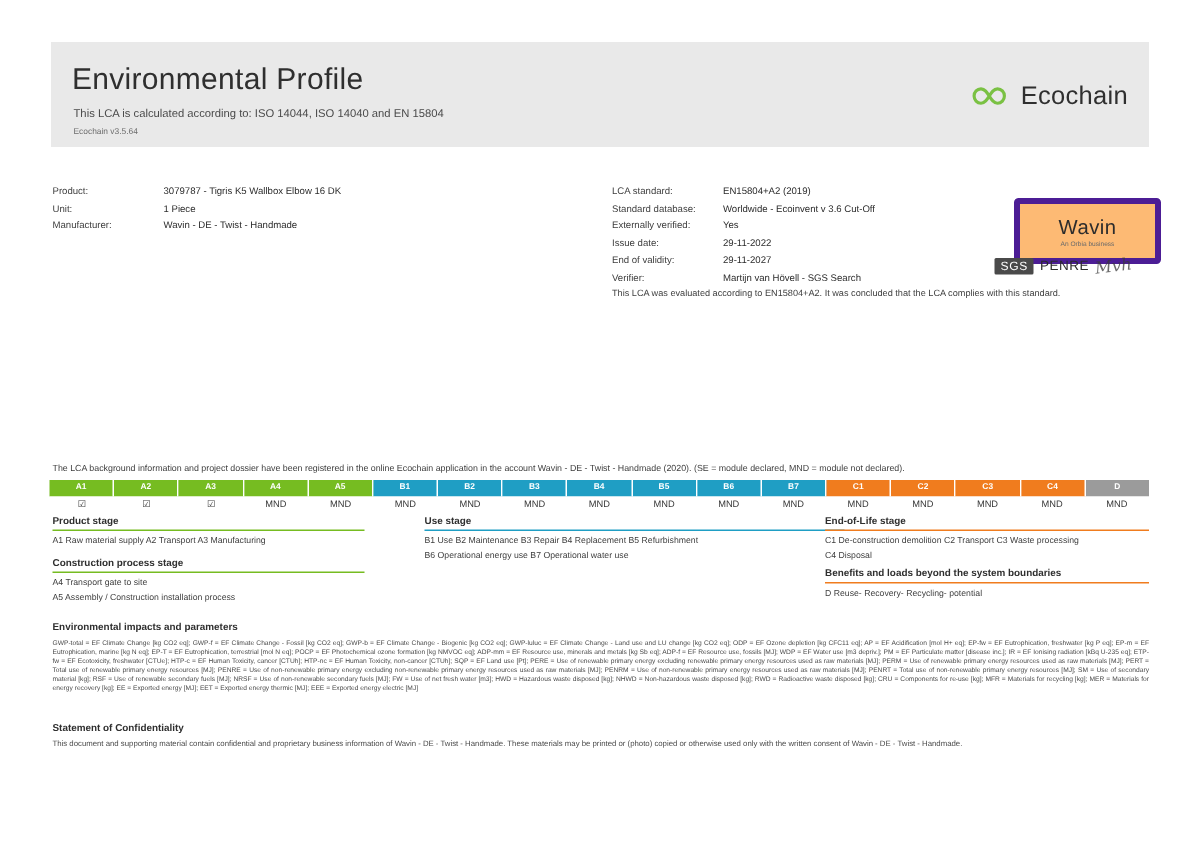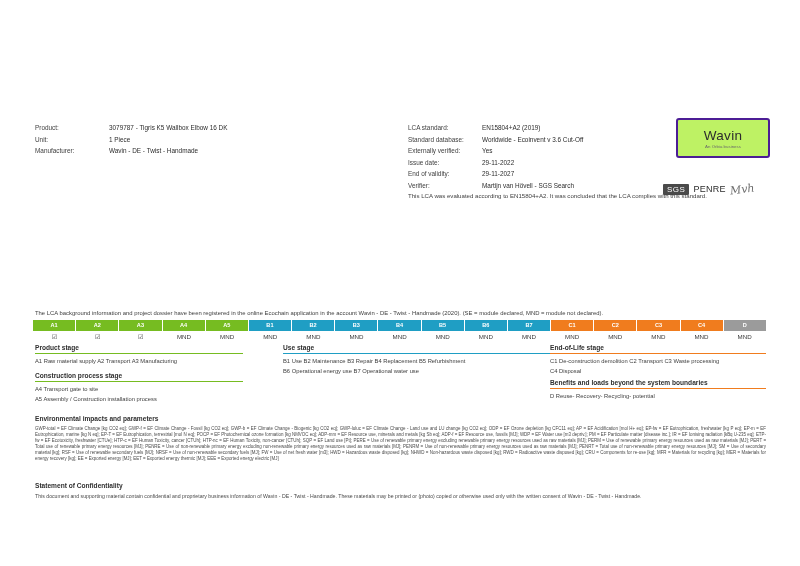--- a/index.html
+++ b/index.html
@@ -38,29 +38,29 @@
 
   
   .meta-left{position:absolute;left:35px;top:122px;width:330px;}
   .meta-right{position:absolute;left:408px;top:122px;width:330px;}
   .meta-row{display:flex;font-size:6.4px;line-height:11.5px;color:#3e3e3e;}
   .meta-row .k{width:74px;flex:0 0 74px;color:#3e3e3e;}
   .meta-row .v{color:#2c2c2c;}
 
   
   .wavin-box{
-    position:absolute;left:676px;top:118px;width:90px;height:36px;
-    border:2px solid #4c1d95;border-radius:3px;background:#bef264;
+    position:absolute;left:676px;top:132px;width:90px;height:36px;
+    border:4px solid #4c1d95;border-radius:3px;background:#fdba74;
     display:flex;flex-direction:column;align-items:center;justify-content:center;
   }
   .wavin-name{font-size:13.5px;color:#2c2c2c;letter-spacing:.3px;}
   .wavin-sub{font-size:4.4px;color:#6a6a6a;margin-top:1px;}
 
   .sgs-row{
-    position:absolute;left:663px;top:180px;width:105px;height:18px;
+    position:absolute;left:663px;top:168px;width:105px;height:18px;
     display:flex;align-items:center;gap:4px;
   }
   .sgs-badge{
     background:#4a4a4a;color:#fff;font-size:8px;letter-spacing:.5px;
     padding:1px 4px;border-radius:1px;
   }
   .search-word{font-size:9px;color:#2c2c2c;letter-spacing:.3px;}
   .signature{
     font-family:"DejaVu Serif", serif;font-style:italic;font-size:11px;color:#3a3a3a;
     transform:rotate(-7deg);opacity:.75;
@@ -120,20 +120,33 @@
   .conf-body{
     position:absolute;left:35px;top:493px;width:731px;
     font-size:5.2px;line-height:7.4px;color:#4a4a4a;
   }
 </style>
 </head>
 <body>
 
 <div class="page">
 
+  <div class="header">
+    <div class="header-title">Environmental Profile</div>
+    <div class="header-sub">This LCA is calculated according to: ISO 14044, ISO 14040 and EN 15804</div>
+    <div class="header-ver">Ecochain v3.5.64</div>
+    <div class="eco-logo">
+      <span class="eco-mark">
+        <svg width="27" height="16" viewBox="0 0 27 16">
+          <path d="M8 3.2c2.6 0 4 2.3 5.5 4.8 1.5 2.5 2.9 4.8 5.5 4.8 2.6 0 4.6-2.1 4.6-4.8S21.6 3.2 19 3.2c-2.6 0-4 2.3-5.5 4.8C12 10.5 10.6 12.8 8 12.8 5.4 12.8 3.4 10.7 3.4 8S5.4 3.2 8 3.2z" fill="none" stroke="#7ac143" stroke-width="2.1"></path>
+        </svg>
+      </span>
+      <span class="eco-name">Ecochain</span>
+    </div>
+  </div>
 
   <div class="meta-left">
     <div class="meta-row">
       <span class="k">Product:</span>
       <span class="v">3079787 - Tigris K5 Wallbox Elbow 16 DK</span>
     </div>
     <div class="meta-row">
       <span class="k">Unit:</span>
       <span class="v">1 Piece</span>
     </div>

